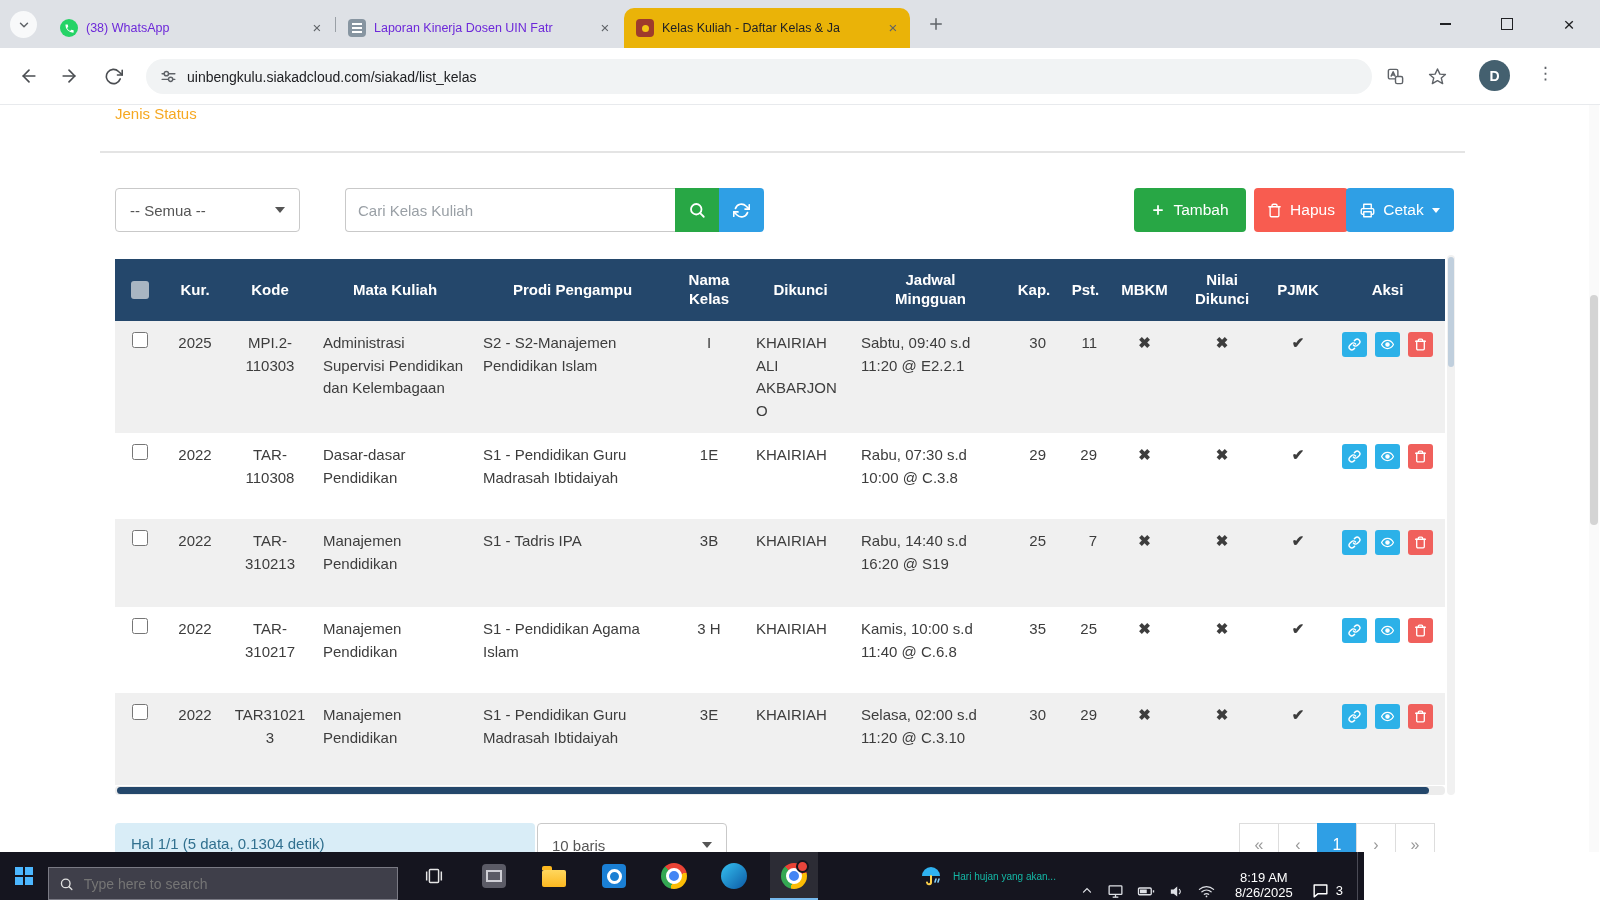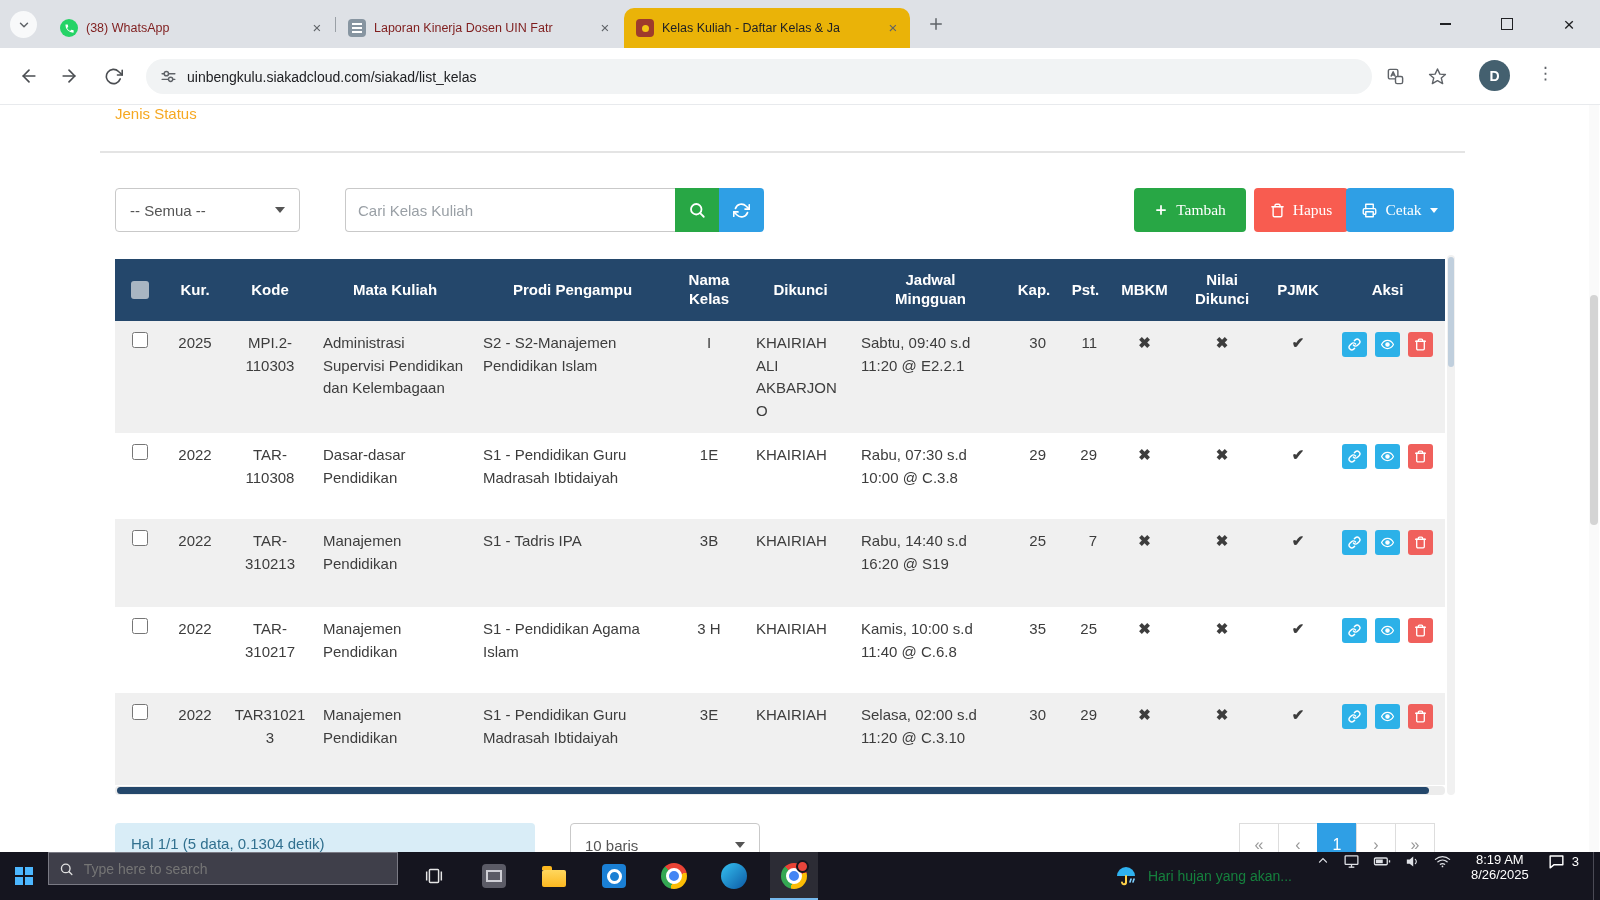--- a/index.html
+++ b/index.html
@@ -4,21 +4,21 @@
 <style>
   html,body{margin:0;padding:0}
   body{width:1600px;height:900px;overflow:hidden;font-family:"Liberation Sans",sans-serif;background:#fff}
   .screen{position:relative;width:1600px;height:900px;overflow:hidden}
   svg{display:block}
 
   
   .tabbar{position:absolute;left:0;top:0;width:1600px;height:48px;background:#dee1e6}
   .tabsearch{position:absolute;left:10px;top:11px;width:27px;height:27px;border-radius:50%;background:#f8f9fa;display:flex;align-items:center;justify-content:center;color:#5f6368}
   .tab{position:absolute;top:8px;height:40px;width:286px;display:flex;align-items:center;gap:8px;padding:0 8px 0 12px;box-sizing:border-box;font-size:12.5px;color:#3c4043}
-  .tab .title{flex:1;white-space:nowrap;overflow:hidden;color:#7f1d1d}
+  .tab .title{flex:1;white-space:nowrap;overflow:hidden;color:#6d28d9}
   .tab.active{background:#eab308;border-radius:10px 10px 0 0}
   .tab.active .title{color:#202124}
   .tab .close{color:#5f6368;font-size:15px;width:18px;height:18px;line-height:18px;text-align:center;border-radius:50%;flex:0 0 auto}
   .tabdiv{position:absolute;top:17px;width:1px;height:15px;background:#9aa0a6}
   .fav{width:18px;height:18px;border-radius:50%;flex:0 0 auto;display:flex;align-items:center;justify-content:center}
   .fav.wa{background:#25d366}
   .fav.doc{background:#8795a1;border-radius:4px}
   .fav.doc::after{content:"";width:10px;height:2px;background:#fff;box-shadow:0 4px 0 #fff,0 -4px 0 #fff}
   .fav.siakad{background:#9e3b2c;border-radius:4px}
   .fav.siakad::after{content:"";width:7px;height:7px;border-radius:50%;background:#f3c614}
@@ -40,21 +40,21 @@
   
   .content{position:absolute;left:0;top:105px;width:1600px;height:747px;background:#fff;overflow:hidden}
   .jenis-label{position:absolute;left:115px;top:0;font-size:15px;font-weight:normal;color:#f6a821}
   .fselect{position:absolute;background:#fff;border:1px solid #c9c9c9;border-radius:4px;display:flex;align-items:center;padding:0 14px;box-sizing:border-box;color:#555;font-size:15px}
   .fselect .caret{margin-left:auto;width:0;height:0;border-left:5px solid transparent;border-right:5px solid transparent;border-top:6px solid #555}
   .sel-jenis{left:345px;top:-17px;width:415px;height:42px}
   .divider{position:absolute;left:100px;top:46px;width:1365px;height:2px;background:#e4e4e4}
   .sel-semua{left:115px;top:83px;width:185px;height:44px}
   .search-input{position:absolute;left:345px;top:83px;width:330px;height:44px;border:1px solid #c9c9c9;border-right:none;border-radius:4px 0 0 4px;box-sizing:border-box;padding:0 12px;font-size:15px;color:#333;font-family:inherit;outline:none}
   .search-input::placeholder{color:#9aa0a6}
-  .btn{position:absolute;height:44px;border:none;color:#fff;font-size:15.5px;display:flex;align-items:center;justify-content:center;gap:8px;font-family:Liberation Serif, serif;cursor:pointer;border-radius:4px;padding:0}
+  .btn{position:absolute;height:44px;border:none;color:#fff;font-size:15.5px;display:flex;align-items:center;justify-content:center;gap:8px;font-family:Liberation Sans, sans-serif;cursor:pointer;border-radius:4px;padding:0}
   .btn-search{left:675px;top:83px;width:44px;background:#28a745;border-radius:0}
   .btn-refresh{left:719px;top:83px;width:45px;background:#2f9fe5;border-radius:0 4px 4px 0}
   .btn-tambah{left:1134px;top:83px;width:112px;background:#28a745}
   .btn-hapus{left:1254px;top:83px;width:94px;background:#f85c50}
   .btn-cetak{left:1346px;top:83px;width:108px;background:#2f9fe5}
   .wcaret{width:0;height:0;border-left:4px solid transparent;border-right:4px solid transparent;border-top:5px solid #fff}
 
   
   .tbl{position:absolute;left:115px;top:154px;width:1330px;border-collapse:collapse;table-layout:fixed;font-size:15px}
   .tbl thead th{background:#24476b;color:#fff;font-weight:bold;height:62px;padding:0 6px;text-align:center;vertical-align:middle;line-height:1.25}
@@ -72,47 +72,47 @@
 
   .tbl-vscroll{position:absolute;left:1447px;top:150px;width:8px;height:540px;background:#f1f1f1;border-radius:4px}
   .tbl-vscroll .thumb{position:absolute;left:1px;top:2px;width:6px;height:110px;background:#c0cfdd;border-radius:3px}
   .hscroll{position:absolute;left:115px;top:681px;width:1330px;height:9px;background:#ececec;border-radius:4px}
   .hscroll .thumb{position:absolute;left:2px;top:1px;height:7px;width:1312px;background:#24476b;border-radius:4px}
   .page-vscroll{position:absolute;right:1px;top:0;width:10px;height:747px;background:#fafafa}
   .page-vscroll .thumb{position:absolute;left:1px;top:190px;width:8px;height:230px;background:#d4d4d4;border-radius:4px}
 
   
   .info-badge{position:absolute;left:115px;top:718px;width:420px;height:46px;background:#d9edf7;border-radius:4px;box-sizing:border-box;padding:12px 16px;font-size:15px;color:#31708f}
-  .sel-pagesize{left:570px;top:718px;width:190px;height:44px}
+  .sel-pagesize{left:537px;top:718px;width:190px;height:44px}
   .pager{position:absolute;left:1240px;top:718px;display:flex}
   .pg{width:40px;height:44px;box-sizing:border-box;border:1px solid #ddd;background:#fff;color:#999;font-size:16px;display:flex;align-items:center;justify-content:center;margin-left:-1px;font-family:inherit}
   .pg.on{background:#2f9fe5;border-color:#2f9fe5;color:#fff}
 
   
-  .taskbar{position:absolute;left:0;top:852px;width:1600px;height:48px;background:#15151f;display:flex;align-items:flex-start;color:#e8e8e8}
+  .taskbar{position:absolute;left:0;top:852px;width:1364px;height:48px;background:#15151f;display:flex;align-items:flex-end;color:#e8e8e8}
   .tb-start{width:48px;height:48px;display:flex;align-items:center;justify-content:center;flex:0 0 auto}
   .winlogo{display:grid;grid-template-columns:8px 8px;grid-template-rows:8px 8px;gap:2px}
   .winlogo span{background:#4cb7ff}
   .tb-search{width:350px;height:33px;background:#3f3f4a;border:1px solid #7a7a84;display:flex;align-items:center;gap:8px;padding:0 10px;box-sizing:border-box;flex:0 0 auto}
   .tb-search input{background:transparent;border:none;outline:none;color:#d6d6da;font-size:14px;font-family:inherit;width:100%}
   .tb-icons{display:flex;gap:12px;margin-left:12px;flex:0 0 auto}
   .tb-btn{width:48px;height:48px;display:flex;align-items:center;justify-content:center;position:relative}
   .tb-btn.active{background:rgba(255,255,255,.1);box-shadow:inset 0 -2px 0 #76b9ed}
   .badge-dot{position:absolute;right:9px;top:8px;width:9px;height:9px;border-radius:50%;background:#e8453c;border:2px solid #15151f}
   .chrome-ic{width:26px;height:26px;border-radius:50%;background:conic-gradient(from -45deg,#ea4335 0 120deg,#fbbc05 0 240deg,#34a853 0 360deg);position:relative}
   .chrome-ic::after{content:"";position:absolute;inset:6px;border-radius:50%;background:#4285f4;border:3px solid #fff;box-sizing:border-box;inset:5px}
   .edge-ic{width:26px;height:26px;border-radius:50%;background:linear-gradient(135deg,#35c1f1,#0c59a4)}
   .folder-ic{width:24px;height:17px;background:linear-gradient(#ffd75e,#fcb820);border-radius:2px;position:relative;margin-top:4px}
   .folder-ic::before{content:"";position:absolute;left:0;top:-4px;width:10px;height:4px;background:#fcb820;border-radius:2px 2px 0 0}
   .mail-ic{width:24px;height:24px;border-radius:4px;background:#1a7fd4;display:flex;align-items:center;justify-content:center}
   .mail-ic::after{content:"";width:9px;height:9px;border:3px solid #fff;border-radius:50%}
   .appgen-ic{width:24px;height:24px;border-radius:4px;background:#5b5b66;display:flex;align-items:center;justify-content:center}
   .appgen-ic::after{content:"";width:12px;height:8px;border:2px solid #cfcfd6}
   .tb-weather{margin-left:auto;display:flex;align-items:center;gap:10px;padding:0 14px;height:48px;flex:0 0 auto}
-  .tb-weather .wt{font-size:14px;color:#15803d;white-space:nowrap}
+  .tb-weather .wt{font-size:10px;color:#14b8a6;white-space:nowrap}
   .tray{display:flex;align-items:center;gap:13px;padding:0 10px;color:#dfe1e6;flex:0 0 auto}
   .clock{padding:0 10px;text-align:center;font-size:13px;line-height:15px;color:#fff;flex:0 0 auto}
   .notif{display:flex;align-items:center;gap:6px;padding:0 14px 0 8px;color:#fff;font-size:13px;flex:0 0 auto}
   .showdesk{width:6px;height:48px;border-left:1px solid #4a4a55;flex:0 0 auto}
 </style>
 </head>
 <body>
 
 <div class="screen">
 

